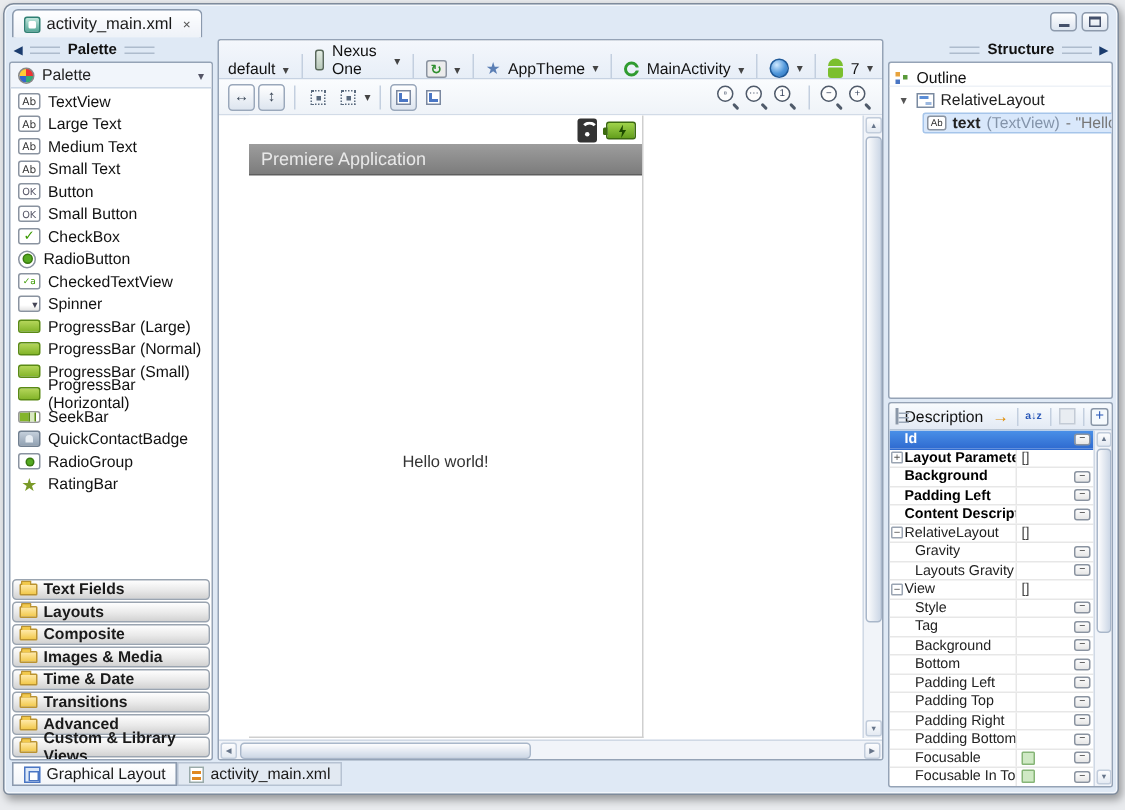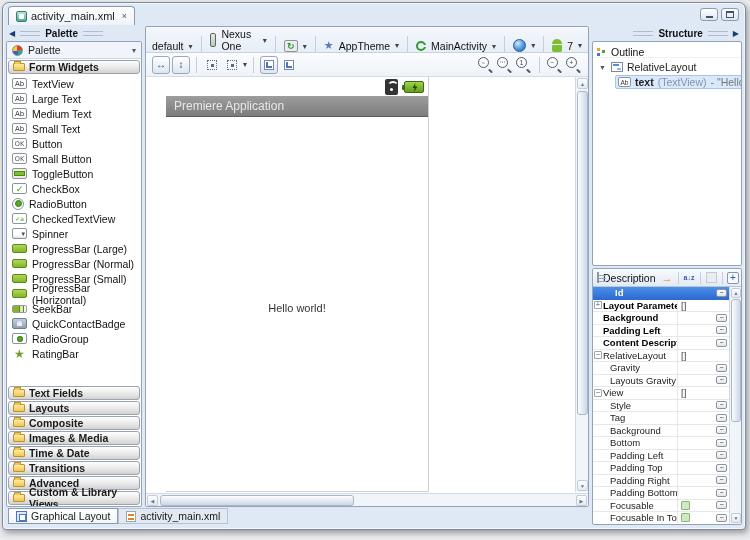--- a/index.html
+++ b/index.html
@@ -218,21 +218,21 @@
   .pname { flex:1; min-width:0; white-space:nowrap; overflow:hidden; border-right:1px solid #e7e7e7;
     height:100%; display:flex; align-items:center; }
   .pname.pbold { font-weight:bold; color:#000; }
   .pname.pind { padding-left:7px; }
   .pval { width:36px; flex:none; padding-left:3px; color:#444; height:100%; display:flex; align-items:center; }
   .pcheckbox { width:9px; height:9px; background:#cfe9c4; border:1px solid #86b577; border-radius:1px; }
   .pminus { width:15px; flex:none; display:flex; align-items:center; justify-content:center; }
   .pminus .mbtn { width:11px; height:8px; border:1px solid #8a93a0; border-radius:2px;
     background:linear-gradient(#fdfdfd,#e6e6e6); font-size:7px; line-height:6px; color:#333;
     display:flex; align-items:center; justify-content:center; }
-  .prow.psel { background:linear-gradient(#4a90e8,#2f6bd0); border-bottom-color:#2f6bd0;gap:12px; }
+  .prow.psel { background:linear-gradient(#4a90e8,#2f6bd0); border-bottom-color:#2f6bd0; }
   .prow.psel .pname { color:#fff; font-weight:bold; border-right-color:transparent; }
   .props-scroll { position:absolute; right:0; top:0; bottom:0; width:12px; background:#f1f4f9;
     border-left:1px solid #d0d9e5; }
   .props-scroll .scroll-arrow { width:10px; height:10px; }
   .props-scroll .v-thumb { width:10px; top:12px; height:52%; }
 </style>
 </head>
 <body>
 
 <div class="window">
@@ -264,24 +264,20 @@
             <span class="deco"></span>
             <span>Palette</span>
             <span class="deco"></span>
           </div>
           <div class="palette-body">
             <div class="palette-selector">
               <span class="palette-wheel-icon"></span>
               <span>Palette</span>
               <span class="caret">▾</span>
             </div>
-            <div class="pcat pcat-top">
-              <span class="folder-icon"></span>
-              <span>Form Widgets</span>
-            </div>
             <div class="palette-items" id="palette-items">
                 <div class="pitem">
                   <span class="pi pi-ab">Ab</span>
                   <span class="pilabel">TextView</span>
                 </div>
                 <div class="pitem">
                   <span class="pi pi-ab">Ab</span>
                   <span class="pilabel">Large Text</span>
                 </div>
                 <div class="pitem">
@@ -292,24 +288,20 @@
                   <span class="pi pi-ab">Ab</span>
                   <span class="pilabel">Small Text</span>
                 </div>
                 <div class="pitem">
                   <span class="pi pi-ok">OK</span>
                   <span class="pilabel">Button</span>
                 </div>
                 <div class="pitem">
                   <span class="pi pi-ok">OK</span>
                   <span class="pilabel">Small Button</span>
-                </div>
-                <div class="pitem">
-                  <span class="pi pi-toggle"></span>
-                  <span class="pilabel">ToggleButton</span>
                 </div>
                 <div class="pitem">
                   <span class="pi pi-check">✓</span>
                   <span class="pilabel">CheckBox</span>
                 </div>
                 <div class="pitem">
                   <span class="pi pi-radio"></span>
                   <span class="pilabel">RadioButton</span>
                 </div>
                 <div class="pitem">

